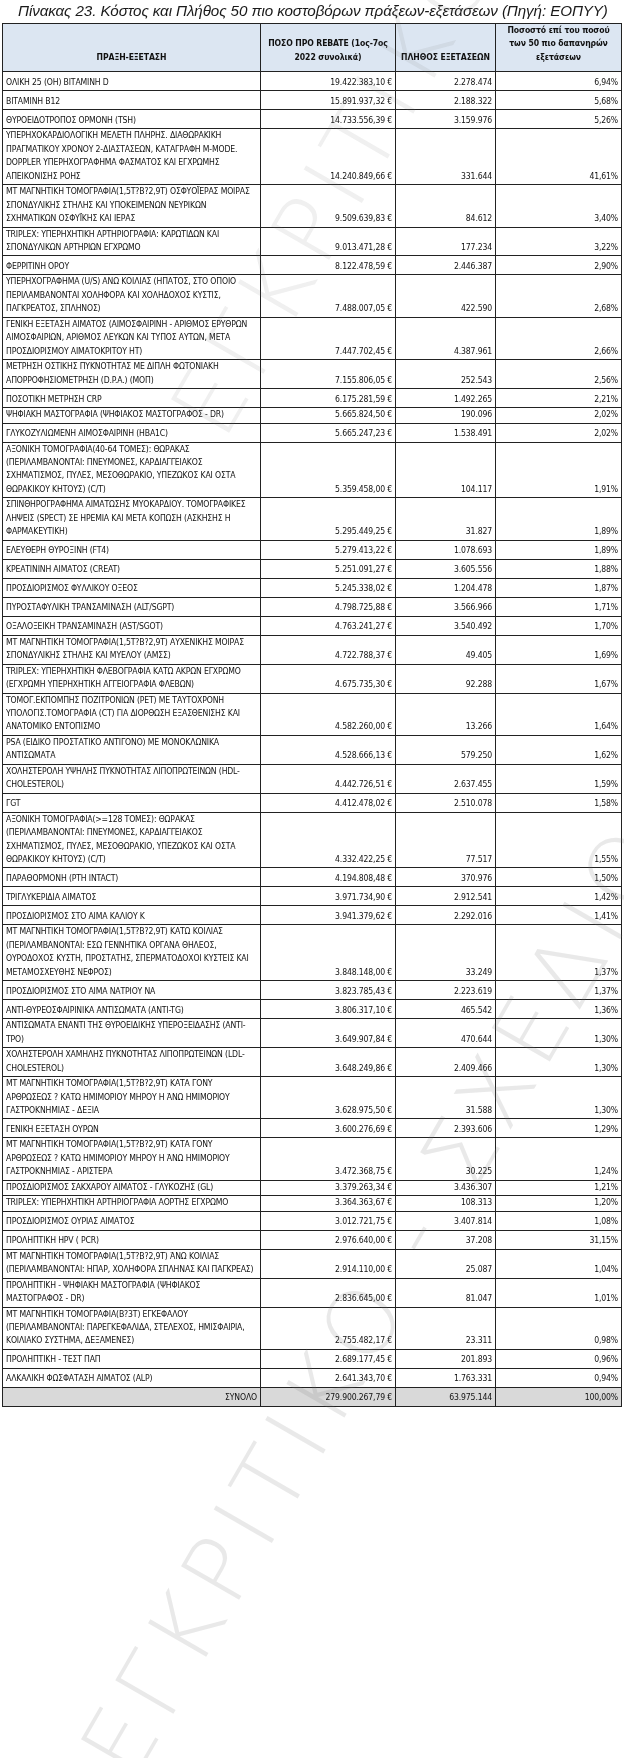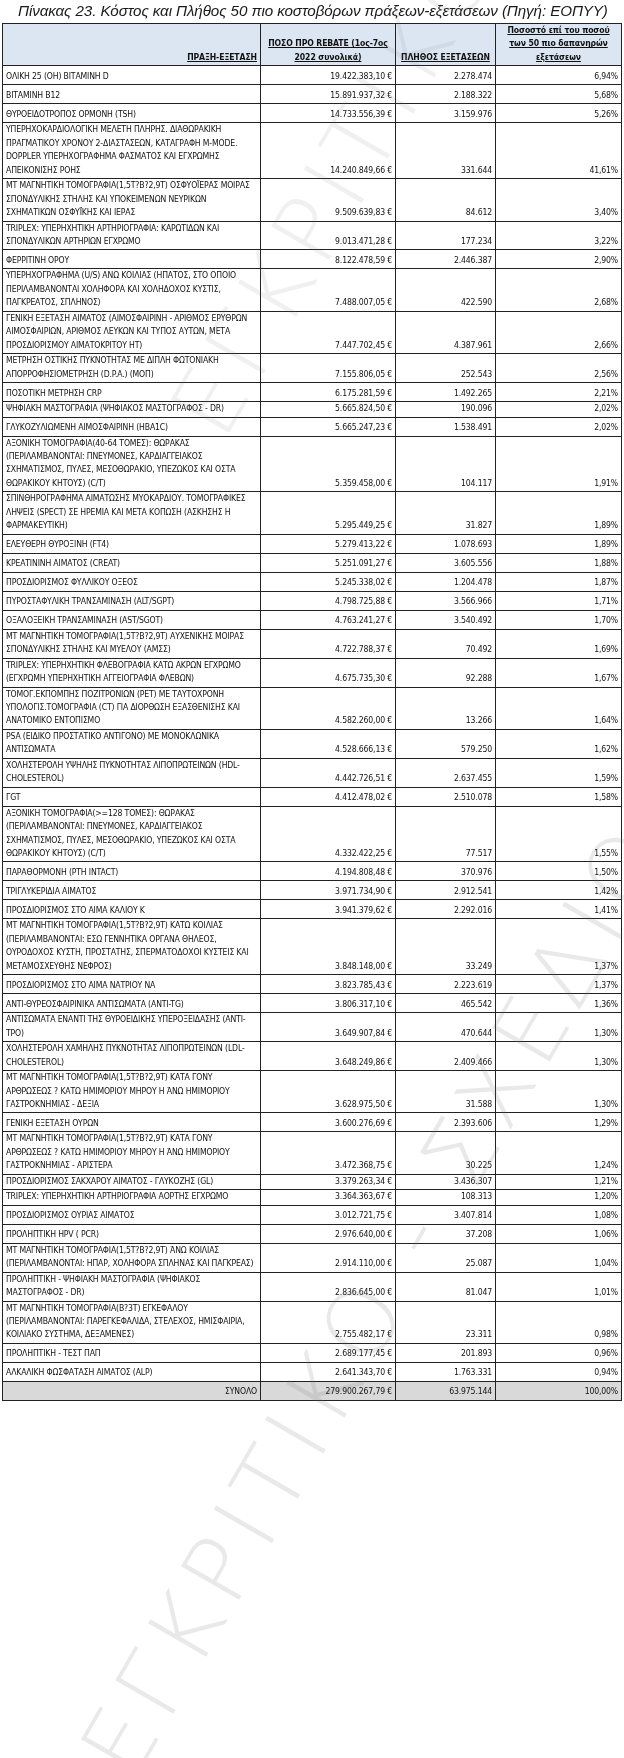--- a/index.html
+++ b/index.html
@@ -13,22 +13,22 @@
                font-family: "DejaVu Sans Condensed", "DejaVu Sans", sans-serif; }
   table.main col.c1 { width: 258px; }
   table.main col.c2 { width: 135px; }
   table.main col.c3 { width: 100px; }
   table.main col.c4 { width: 126px; }
   table.main th, table.main td { border: 1.2px solid #222; padding: 0 3px 1px 3px;
                vertical-align: bottom; font-size: 8.6px; line-height: 13.45px;
                overflow: hidden; }
   table.main td { font-weight: normal; letter-spacing: -0.15px; }
   table.main thead th { background: #dce6f2; font-weight: bold; text-align: center;
-               padding-bottom: 1px; letter-spacing: -0.1px; text-decoration: underline; }
-  table.main thead th.left { text-align: right; }
+               padding-bottom: 7px; letter-spacing: -0.1px; }
+  table.main thead th.left { text-align: center; }
   td.name { text-align: left; }
   td.num { text-align: right; white-space: nowrap; }
   tr.single td { height: 17px; }
   tr.total td { background: #d9d9d9; font-weight: normal; height: 17px; }
   tr.total td.label { text-align: right; }
   .watermark { position: absolute; pointer-events: none; color: rgba(120,120,120,0.16);
                font-family: "DejaVu Sans", sans-serif; font-weight: 300; white-space: nowrap;
                transform-origin: left top; letter-spacing: 10px; }
 </style>
 </head>
@@ -168,21 +168,21 @@
       </tr>
       <tr class="single">
         <td class="name">ΟΞΑΛΟΞΕΙΚΗ ΤΡΑΝΣΑΜΙΝΑΣΗ  (AST/SGOT)</td>
         <td class="num">4.763.241,27 €</td>
         <td class="num">3.540.492</td>
         <td class="num">1,70%</td>
       </tr>
       <tr>
         <td class="name">MT ΜΑΓΝΗΤΙΚΗ ΤΟΜΟΓΡΑΦΙΑ(1,5T?B?2,9T) ΑΥΧΕΝΙΚΗΣ ΜΟΙΡΑΣ ΣΠΟΝΔΥΛΙΚΗΣ ΣΤΗΛΗΣ ΚΑΙ ΜΥΕΛΟΥ (ΑΜΣΣ)</td>
         <td class="num">4.722.788,37 €</td>
-        <td class="num">70.492</td>
+        <td class="num">49.405</td>
         <td class="num">1,69%</td>
       </tr>
       <tr>
         <td class="name">TRIPLEX: ΥΠΕΡΗΧΗΤΙΚΗ ΦΛΕΒΟΓΡΑΦΙΑ ΚΑΤΩ ΑΚΡΩΝ ΕΓΧΡΩΜΟ (ΕΓΧΡΩΜΗ ΥΠΕΡΗΧΗΤΙΚΗ ΑΓΓΕΙΟΓΡΑΦΙΑ ΦΛΕΒΩΝ)</td>
         <td class="num">4.675.735,30 €</td>
         <td class="num">92.288</td>
         <td class="num">1,67%</td>
       </tr>
       <tr>
         <td class="name">ΤΟΜΟΓ.ΕΚΠΟΜΠΗΣ ΠΟΖΙΤΡΟΝΙΩΝ (PET) ΜΕ ΤΑΥΤΟΧΡΟΝΗ ΥΠΟΛΟΓΙΣ.ΤΟΜΟΓΡΑΦΙΑ (CT) ΓΙΑ ΔΙΟΡΘΩΣΗ ΕΞΑΣΘΕΝΙΣΗΣ ΚΑΙ ΑΝΑΤΟΜΙΚΟ ΕΝΤΟΠΙΣΜΟ</td>
@@ -295,21 +295,21 @@
       <tr class="single">
         <td class="name">ΠΡΟΣΔΙΟΡΙΣΜΟΣ ΟΥΡΙΑΣ ΑΙΜΑΤΟΣ</td>
         <td class="num">3.012.721,75 €</td>
         <td class="num">3.407.814</td>
         <td class="num">1,08%</td>
       </tr>
       <tr class="single">
         <td class="name">ΠΡΟΛΗΠΤΙΚΗ    HPV ( PCR)</td>
         <td class="num">2.976.640,00 €</td>
         <td class="num">37.208</td>
-        <td class="num">1,06%</td>
+        <td class="num">31,15%</td>
       </tr>
       <tr>
         <td class="name">MT ΜΑΓΝΗΤΙΚΗ ΤΟΜΟΓΡΑΦΙΑ(1,5T?B?2,9T) ΆΝΩ ΚΟΙΛΙΑΣ (ΠΕΡΙΛΑΜΒΑΝΟΝΤΑΙ: ΗΠΑΡ, ΧΟΛΗΦΟΡΑ ΣΠΛΗΝΑΣ ΚΑΙ ΠΑΓΚΡΕΑΣ)</td>
         <td class="num">2.914.110,00 €</td>
         <td class="num">25.087</td>
         <td class="num">1,04%</td>
       </tr>
       <tr>
         <td class="name">ΠΡΟΛΗΠΤΙΚΗ - ΨΗΦΙΑΚΗ ΜΑΣΤΟΓΡΑΦΙΑ (ΨΗΦΙΑΚΟΣ ΜΑΣΤΟΓΡΑΦΟΣ - DR)</td>
         <td class="num">2.836.645,00 €</td>

